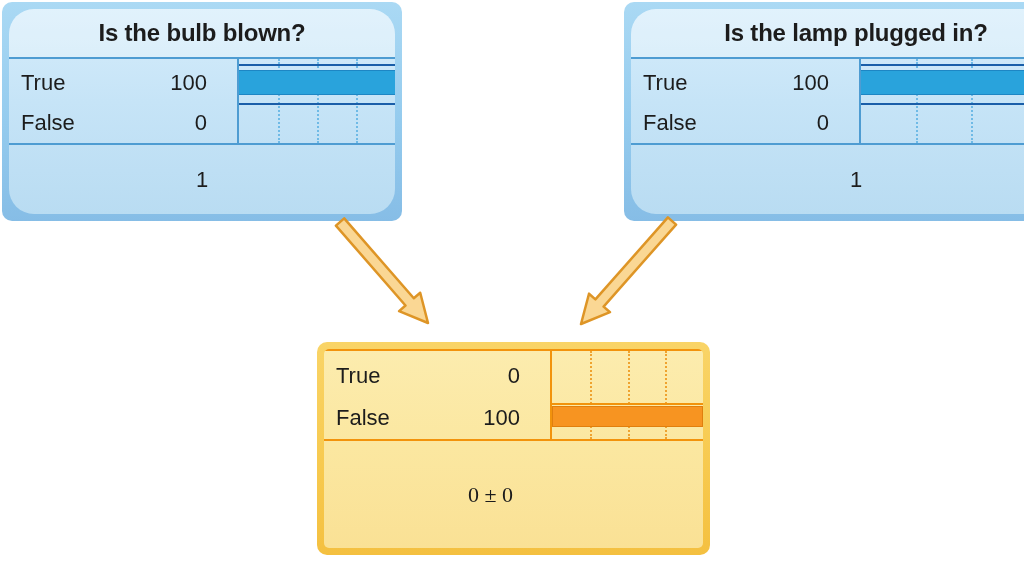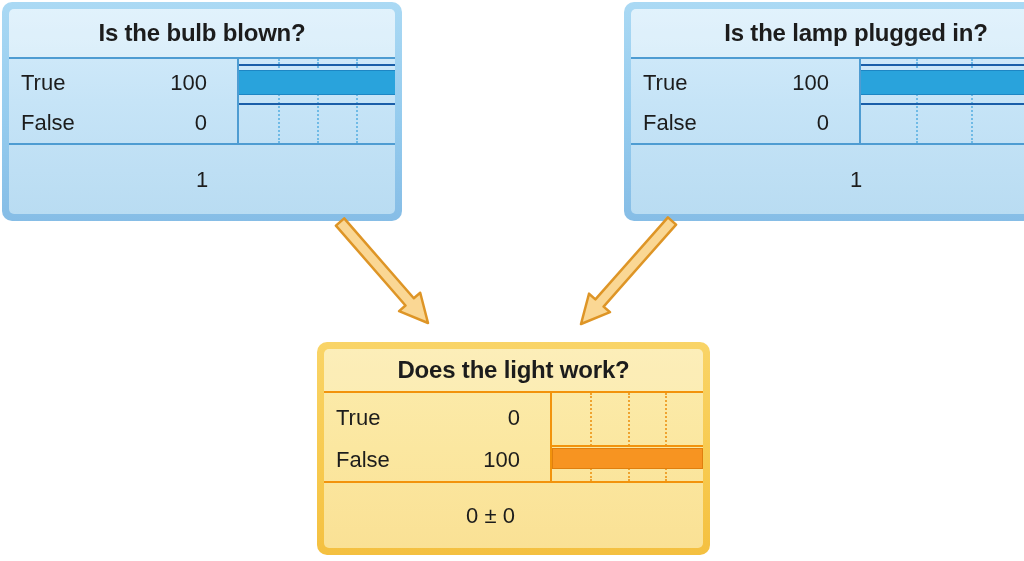--- a/index.html
+++ b/index.html
@@ -9,21 +9,21 @@
   }
 
   
   .node { position:absolute; border-radius:10px; padding:7px; box-sizing:border-box; }
   .node-inner {
     position:relative; width:100%; height:100%; border-radius:5px;
     display:flex; flex-direction:column; overflow:hidden;
   }
 
   .theme-blue  { background:linear-gradient(180deg,#aad9f4 0%,#94cbee 55%,#86bde6 100%); }
-  .theme-blue .node-inner { background:linear-gradient(180deg,#d6edfb 0%,#c6e4f7 45%,#b9dcf2 100%); }
+  .theme-blue .node-inner { background:linear-gradient(180deg,#d6edfb 0%,#c6e4f7 45%,#b9dcf2 100%);border-radius:25px; }
   .theme-yellow{ background:linear-gradient(180deg,#f9d467 0%,#f7c94e 60%,#f4c040 100%); }
   .theme-yellow .node-inner { background:linear-gradient(180deg,#fcecae 0%,#fbe7a0 50%,#fae195 100%); }
 
   
   .node-title {
     flex:0 0 auto; display:flex; align-items:center; justify-content:center;
     font-weight:bold; letter-spacing:-0.2px;
   }
   .theme-blue  .node-title { height:48px; font-size:24px; background:rgba(255,255,255,0.28); }
   .theme-yellow .node-title { height:42px; font-size:24px; background:rgba(255,255,255,0.14); }
@@ -63,21 +63,21 @@
   .theme-yellow .fl-top { top:52px; }
 
   .bar { position:absolute; left:0; box-sizing:border-box; }
   .theme-blue  .bar { background:#29a3dc; border-top:1px solid #1d86c4; border-bottom:1px solid #1d86c4; }
   .theme-blue  .bar-0 { top:11px; height:25px; }
   .theme-yellow .bar { background:#f79421; border:1px solid #e07f0e; }
   .theme-yellow .bar-1 { top:55px; height:21px; }
 
   
   .node-stats { flex:1; display:flex; align-items:center; justify-content:center; font-size:22px; }
-  .theme-yellow .node-stats { padding-right:46px; }
+  .theme-yellow .node-stats { padding-right:46px;font-family:Liberation Serif, serif; }
 
   
   .edges { position:absolute; left:0; top:0; width:1024px; height:561px; pointer-events:none; }
 </style>
 </head>
 <body>
 
 <div class="canvas">
 
   <div class="node theme-blue" style="left:2px; top:2px; width:400px; height:219px;">
@@ -142,21 +142,20 @@
     </div>
   </div>
 
   <svg class="edges" viewBox="0 0 1024 561">
     <polygon points="335.9,225.6 405.5,305.5 399.1,311.1 428,323 420.2,292.7 413.8,298.3 344.2,218.4" fill="#fad794" stroke="#de9526" stroke-width="2.5" stroke-linejoin="round"></polygon>
     <polygon points="667.9,217.4 595.4,299.4 589.0,293.7 581,324 610.0,312.2 603.6,306.6 676.1,224.6" fill="#fad794" stroke="#de9526" stroke-width="2.5" stroke-linejoin="round"></polygon>
   </svg>
 
   <div class="node theme-yellow" style="left:317px; top:342px; width:393px; height:213px;">
     <div class="node-inner">
-      <div class="node-title">Does the light work?</div>
       <div class="hsep"></div>
       <div class="node-body">
         <div class="state-col">
           <div class="state-row">
             <span class="state-name">True</span>
             <span class="state-value">0</span>
           </div>
           <div class="state-row">
             <span class="state-name">False</span>
             <span class="state-value">100</span>

